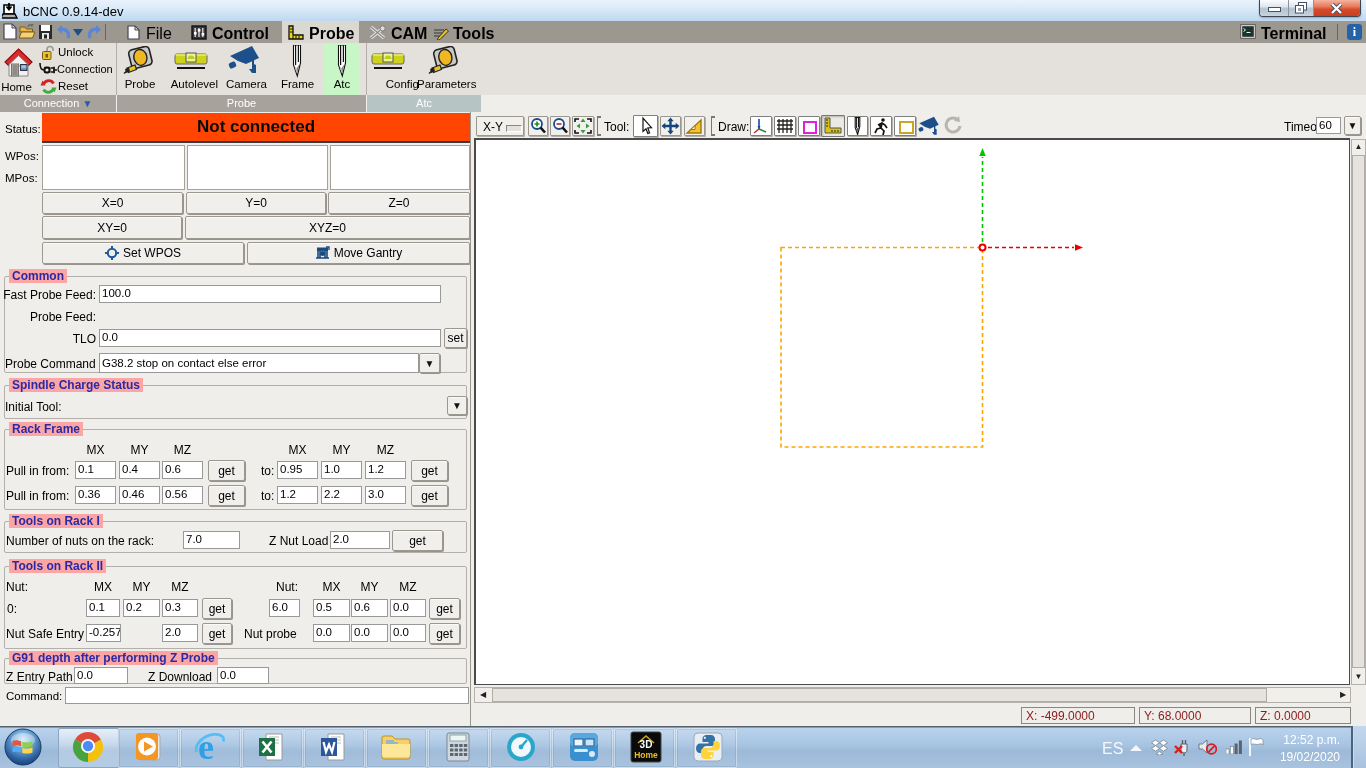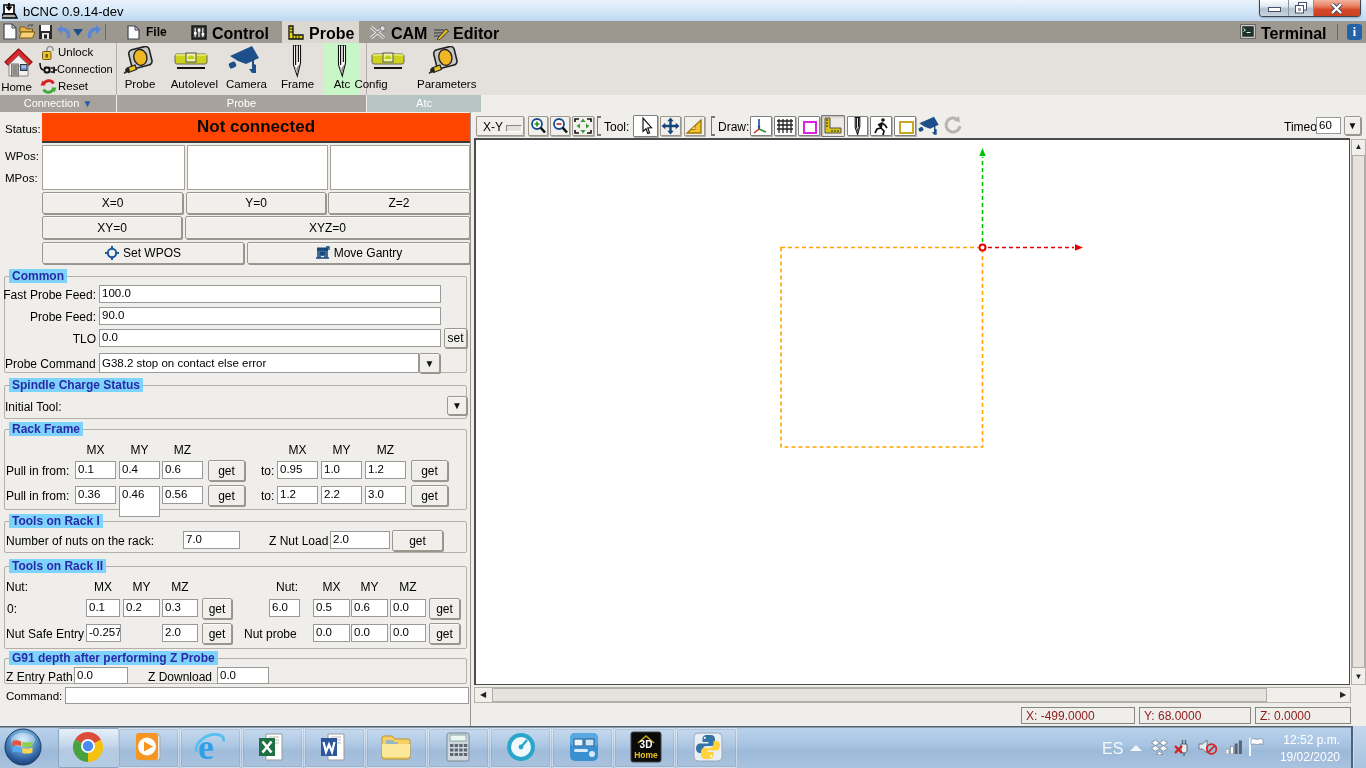--- a/index.html
+++ b/index.html
@@ -2,21 +2,21 @@
 <html><head>
 <meta charset="utf-8">
 <style>
 html,body{margin:0;padding:0}
 #s{position:relative;width:1366px;height:768px;font-family:"Liberation Sans",sans-serif;background:#f0eeeb;overflow:hidden}
 .ab{position:absolute}
 .tx{position:absolute;font-size:12px;color:#000;white-space:nowrap}
 .b3{position:absolute;background:#f1efec;border:1px solid #9c9890;border-radius:2px;box-shadow:inset 0 1px 0 #fbfaf9,1px 1px 0 #98948d;font-size:12px;color:#000;text-align:center;box-sizing:border-box}
 .inp{position:absolute;background:#fff;border:1px solid #999;box-sizing:border-box;font-size:11.5px;color:#000;padding:1px 2px;white-space:nowrap;overflow:hidden}
 .gb{position:absolute;border:1px solid #b3b0ab;border-radius:2px;box-sizing:border-box}
-.gl{position:absolute;background:#7dd3fc;padding:0 3px;color:#2a2aa4;font-size:12px;font-weight:bold;white-space:nowrap}
+.gl{position:absolute;background:#fca5a5;padding:0 3px;color:#2a2aa4;font-size:12px;font-weight:bold;white-space:nowrap}
 .cbtn{position:absolute;top:116px;height:20px;background:#f2f0ed;border:1px solid #9c9890;border-radius:1px;box-shadow:1px 1px 0 #b5b1aa;box-sizing:border-box}
 .cw{background:#fff;border:1px solid #808080}
 #toolbar .tx{font-size:11.5px}
 svg{display:block}
 </style>
 </head>
 <body>
 <div id="s">
 
   <div class="ab" id="titlebar" style="left:0;top:0;width:1366px;height:21px;background:linear-gradient(#eaf3fc,#d8e9f8 45%,#bed8f0)">
@@ -71,21 +71,21 @@
     <svg class="ab" style="left:87px;top:3px" width="15" height="16" viewBox="0 0 15 16">
       <path d="M3 14 c-2-6 2-9 7-9" stroke="#5b86d6" stroke-width="3.4" fill="none"></path>
       <path d="M9 1 L14 5.5 L9 10 z" fill="#5b86d6"></path>
     </svg>
     <div class="ab" style="left:105px;top:3px;width:1px;height:16px;background:#6a665f"></div>
 
     <svg class="ab" style="left:127px;top:4px" width="13" height="15" viewBox="0 0 13 15">
       <path d="M1 1 h7 l4 4 v9 h-11 z" fill="#fdfdfd" stroke="#445" stroke-width="1.2"></path>
       <path d="M8 1 l4 4 h-4 z" fill="#cdd4e0" stroke="#445"></path>
     </svg>
-    <div class="tx" style="left:146px;top:4px;font-size:12px;font-weight:bold">File</div>
+    <div class="tx" style="left:146px;top:4px;font-size:16px;font-weight:normal">File</div>
     <svg class="ab" style="left:191px;top:4px" width="16" height="15" viewBox="0 0 16 15">
       <rect x="1" y="1" width="14" height="13" fill="#3a3a3a" stroke="#111" stroke-width="1.4"></rect>
       <path d="M4.2 3 v9 M8 3 v9 M11.8 3 v9" stroke="#eee" stroke-width="1.2"></path>
       <rect x="3" y="7" width="2.6" height="2.6" fill="#fff"></rect>
           <rect x="6.8" y="4" width="2.6" height="2.6" fill="#fff"></rect>
           <rect x="10.6" y="8" width="2.6" height="2.6" fill="#fff"></rect>
     </svg>
     <div class="tx" style="left:212px;top:4px;font-size:16px;font-weight:bold">Control</div>
     <div class="ab" style="left:282px;top:0;width:77px;height:22px;background:#dbd8d1"></div>
     <svg class="ab" style="left:288px;top:4px" width="16" height="15" viewBox="0 0 16 15">
@@ -96,21 +96,21 @@
     <svg class="ab" style="left:369px;top:4px" width="17" height="15" viewBox="0 0 17 15">
       <path d="M2 2 L15 13 M15 2 L2 13" stroke="#e8e8e8" stroke-width="3.2"></path>
       <path d="M2 2 L15 13 M15 2 L2 13" stroke="#888" stroke-width="1.2"></path>
       <circle cx="13.6" cy="3.4" r="2.6" fill="#ddd" stroke="#777"></circle>
     </svg>
     <div class="tx" style="left:391px;top:4px;font-size:16px;font-weight:bold">CAM</div>
     <svg class="ab" style="left:433px;top:5px" width="16" height="14" viewBox="0 0 16 14">
       <path d="M1 4 h10 M1 7 h10 M1 10 h10" stroke="#555" stroke-width="1.4"></path>
       <path d="M5 12 L13 3 l2.5 2 L7 13.5 l-3 1 z" fill="#e7c324" stroke="#333" stroke-width="1"></path>
     </svg>
-    <div class="tx" style="left:453px;top:4px;font-size:16px;font-weight:bold">Editor</div>
+    <div class="tx" style="left:453px;top:4px;font-size:16px;font-weight:bold">Tools</div>
 
     <svg class="ab" style="left:1240px;top:3px" width="16" height="15" viewBox="0 0 16 15">
       <rect x="0.7" y="0.7" width="14.6" height="13.6" fill="#e8e8e8" stroke="#555"></rect>
       <rect x="2.2" y="2.2" width="11.6" height="10.6" fill="#20312c"></rect>
       <path d="M3.5 4.5 l2 1.5 -2 1.5" stroke="#cfe" stroke-width="1" fill="none"></path>
       <path d="M6.5 8.5 h4" stroke="#cfe" stroke-width="1"></path>
     </svg>
     <div class="tx" style="left:1261px;top:4px;font-size:16px;font-weight:bold">Terminal</div>
     <div class="ab" style="left:1337px;top:3px;width:1px;height:16px;background:#6a665f"></div>
     <div class="ab" style="left:1347px;top:3px;width:15px;height:16px;background:#2563a8;border-radius:3px;color:#fff;font-size:12px;font-weight:bold;text-align:center;line-height:16px;font-family:'Liberation Serif',serif">i</div>
@@ -195,21 +195,21 @@
     <div class="tx" style="left:324px;top:35px;width:36px;text-align:center">Atc</div>
     <div class="ab" style="left:366px;top:0;width:1px;height:52px;background:#b3afa8"></div>
 
     <svg class="ab" style="left:371px;top:9px" width="34" height="18" viewBox="0 0 34 18">
       <rect x="1" y="2" width="32" height="10" rx="2" fill="#cdd31c" stroke="#666"></rect>
       <path d="M1.6 3 h31 " stroke="#e8ee6a" stroke-width="1.6"></path>
       <rect x="12" y="1" width="10" height="9" fill="#eef2a0" stroke="#555"></rect>
       <path d="M13.5 7 a3.5 3.5 0 0 1 7 0 z" fill="#b8d018"></path>
       <path d="M3 16 h28" stroke="#111" stroke-width="2"></path>
     </svg>
-    <div class="tx" style="left:346px;top:35px;width:50px;text-align:center">Config</div>
+    <div class="tx" style="left:369px;top:35px;width:50px;text-align:right">Config</div>
     <svg class="ab" style="left:428px;top:3px" width="34" height="30" viewBox="0 0 34 30">
       <g transform="rotate(-14 17 12)">
         <rect x="7" y="2" width="21" height="19" rx="4" fill="#c9c9c9" stroke="#222" stroke-width="1.6"></rect>
         <ellipse cx="17.5" cy="11.5" rx="6.5" ry="8" fill="#f0b820" stroke="#222" stroke-width="1.4"></ellipse>
       </g>
       <path d="M4 22 L12 19 L13.5 23.5 L5.5 26.5 Z" fill="#e8c51e" stroke="#222" stroke-width="1.2"></path>
       <path d="M2 23 L6 21.5 L7 25.5 L3 27 Z" fill="#222"></path>
       <path d="M1 27.5 L5 24" stroke="#222" stroke-width="1.6"></path>
     </svg>
     <div class="tx" style="left:417px;top:35px;width:56px;text-align:center">Parameters</div>
@@ -226,40 +226,39 @@
     <div class="tx" style="left:5px;top:11px;font-size:11.5px">Status:</div>
     <div class="ab" style="left:42px;top:1px;width:428px;height:30px;background:#ff4500;border-bottom:2px solid #3a3a3a;box-sizing:border-box;text-align:center;font-size:17px;font-weight:bold;color:#0a0a0a;line-height:28px">Not connected</div>
     <div class="tx" style="left:5px;top:38px;font-size:11.5px">WPos:</div>
     <div class="tx" style="left:5px;top:60px;font-size:11.5px">MPos:</div>
     <div class="ab" style="left:42px;top:33px;width:143px;height:45px;background:#fff;border:1px solid #a6a29a;box-sizing:border-box"></div>
     <div class="ab" style="left:187px;top:33px;width:141px;height:45px;background:#fff;border:1px solid #a6a29a;box-sizing:border-box"></div>
     <div class="ab" style="left:330px;top:33px;width:140px;height:45px;background:#fff;border:1px solid #a6a29a;box-sizing:border-box"></div>
 
     <div class="b3" style="left:42px;top:80px;width:141px;height:22px;line-height:21px">X=0</div>
     <div class="b3" style="left:186px;top:80px;width:140px;height:22px;line-height:21px">Y=0</div>
-    <div class="b3" style="left:328px;top:80px;width:142px;height:22px;line-height:21px">Z=2</div>
+    <div class="b3" style="left:328px;top:80px;width:142px;height:22px;line-height:21px">Z=0</div>
     <div class="b3" style="left:42px;top:104px;width:140px;height:23px;line-height:22px">XY=0</div>
     <div class="b3" style="left:185px;top:104px;width:285px;height:23px;line-height:22px">XYZ=0</div>
     <div class="b3" style="left:42px;top:130px;width:202px;height:22px;line-height:21px"><svg style="display:inline-block;vertical-align:-3px;margin-right:4px" width="14" height="14" viewBox="0 0 14 14">
             <circle cx="7" cy="7" r="4.2" fill="none" stroke="#1c5a9c" stroke-width="2"></circle>
             <path d="M7 0 v3.4 M7 10.6 V14 M0 7 h3.4 M10.6 7 H14" stroke="#1c5a9c" stroke-width="2"></path>
           </svg>Set WPOS</div>
     <div class="b3" style="left:247px;top:130px;width:223px;height:22px;line-height:21px"><svg style="display:inline-block;vertical-align:-3px;margin-right:4px" width="15" height="14" viewBox="0 0 15 14">
             <path d="M1 12 h13 M3 12 V4 h2 v8 M10 12 V4 h2 v8" stroke="#184a80" stroke-width="1.6" fill="none"></path>
             <rect x="2" y="1.5" width="11" height="3.4" fill="#184a80"></rect>
             <circle cx="7.5" cy="7.5" r="2.6" fill="#184a80"></circle>
             <path d="M11 1 h3 v3" stroke="#184a80" stroke-width="1.4" fill="none"></path>
           </svg>Move Gantry</div>
 
     <div class="gb" style="left:4px;top:164px;width:463px;height:97px"></div>
     <div class="gl" style="left:9px;top:157px">Common</div>
     <div class="tx" style="left:0px;top:176px;width:96px;text-align:right">Fast Probe Feed:</div>
     <div class="inp" style="left:99px;top:173px;width:342px;height:18px">100.0</div>
     <div class="tx" style="left:0px;top:198px;width:96px;text-align:right">Probe Feed:</div>
-    <div class="inp" style="left:99px;top:195px;width:342px;height:18px">90.0</div>
     <div class="tx" style="left:0px;top:220px;width:96px;text-align:right">TLO</div>
     <div class="inp" style="left:99px;top:217px;width:342px;height:18px">0.0</div>
     <div class="b3" style="left:444px;top:216px;width:23px;height:20px;line-height:19px">set</div>
     <div class="tx" style="left:5px;top:245px">Probe Command</div>
     <div class="inp" style="left:99px;top:241px;width:320px;height:20px;line-height:16px">G38.2 stop on contact else error</div>
     <div class="b3" style="left:419px;top:241px;width:21px;height:20px;line-height:19px;font-size:10px;color:#111">▼</div>
 
     <div class="gb" style="left:4px;top:273px;width:463px;height:34px"></div>
     <div class="gl" style="left:9px;top:266px">Spindle Charge Status</div>
     <div class="tx" style="left:5px;top:288px">Initial Tool:</div>
@@ -278,21 +277,21 @@
     <div class="inp" style="left:119px;top:349px;width:41px;height:18px">0.4</div>
     <div class="inp" style="left:162px;top:349px;width:41px;height:18px">0.6</div>
     <div class="b3" style="left:208px;top:348px;width:37px;height:21px;line-height:20px">get</div>
     <div class="tx" style="left:261px;top:352px">to:</div>
     <div class="inp" style="left:277px;top:349px;width:41px;height:18px">0.95</div>
     <div class="inp" style="left:321px;top:349px;width:41px;height:18px">1.0</div>
     <div class="inp" style="left:365px;top:349px;width:41px;height:18px">1.2</div>
     <div class="b3" style="left:411px;top:348px;width:37px;height:21px;line-height:20px">get</div>
     <div class="tx" style="left:6px;top:377px">Pull in from:</div>
     <div class="inp" style="left:75px;top:374px;width:41px;height:18px">0.36</div>
-    <div class="inp" style="left:119px;top:374px;width:41px;height:31px">0.46</div>
+    <div class="inp" style="left:119px;top:374px;width:41px;height:18px">0.46</div>
     <div class="inp" style="left:162px;top:374px;width:41px;height:18px">0.56</div>
     <div class="b3" style="left:208px;top:373px;width:37px;height:21px;line-height:20px">get</div>
     <div class="tx" style="left:261px;top:377px">to:</div>
     <div class="inp" style="left:277px;top:374px;width:41px;height:18px">1.2</div>
     <div class="inp" style="left:321px;top:374px;width:41px;height:18px">2.2</div>
     <div class="inp" style="left:365px;top:374px;width:41px;height:18px">3.0</div>
     <div class="b3" style="left:411px;top:373px;width:37px;height:21px;line-height:20px">get</div>
 
     <div class="gb" style="left:4px;top:409px;width:463px;height:32px"></div>
     <div class="gl" style="left:9px;top:402px">Tools on Rack I</div>

